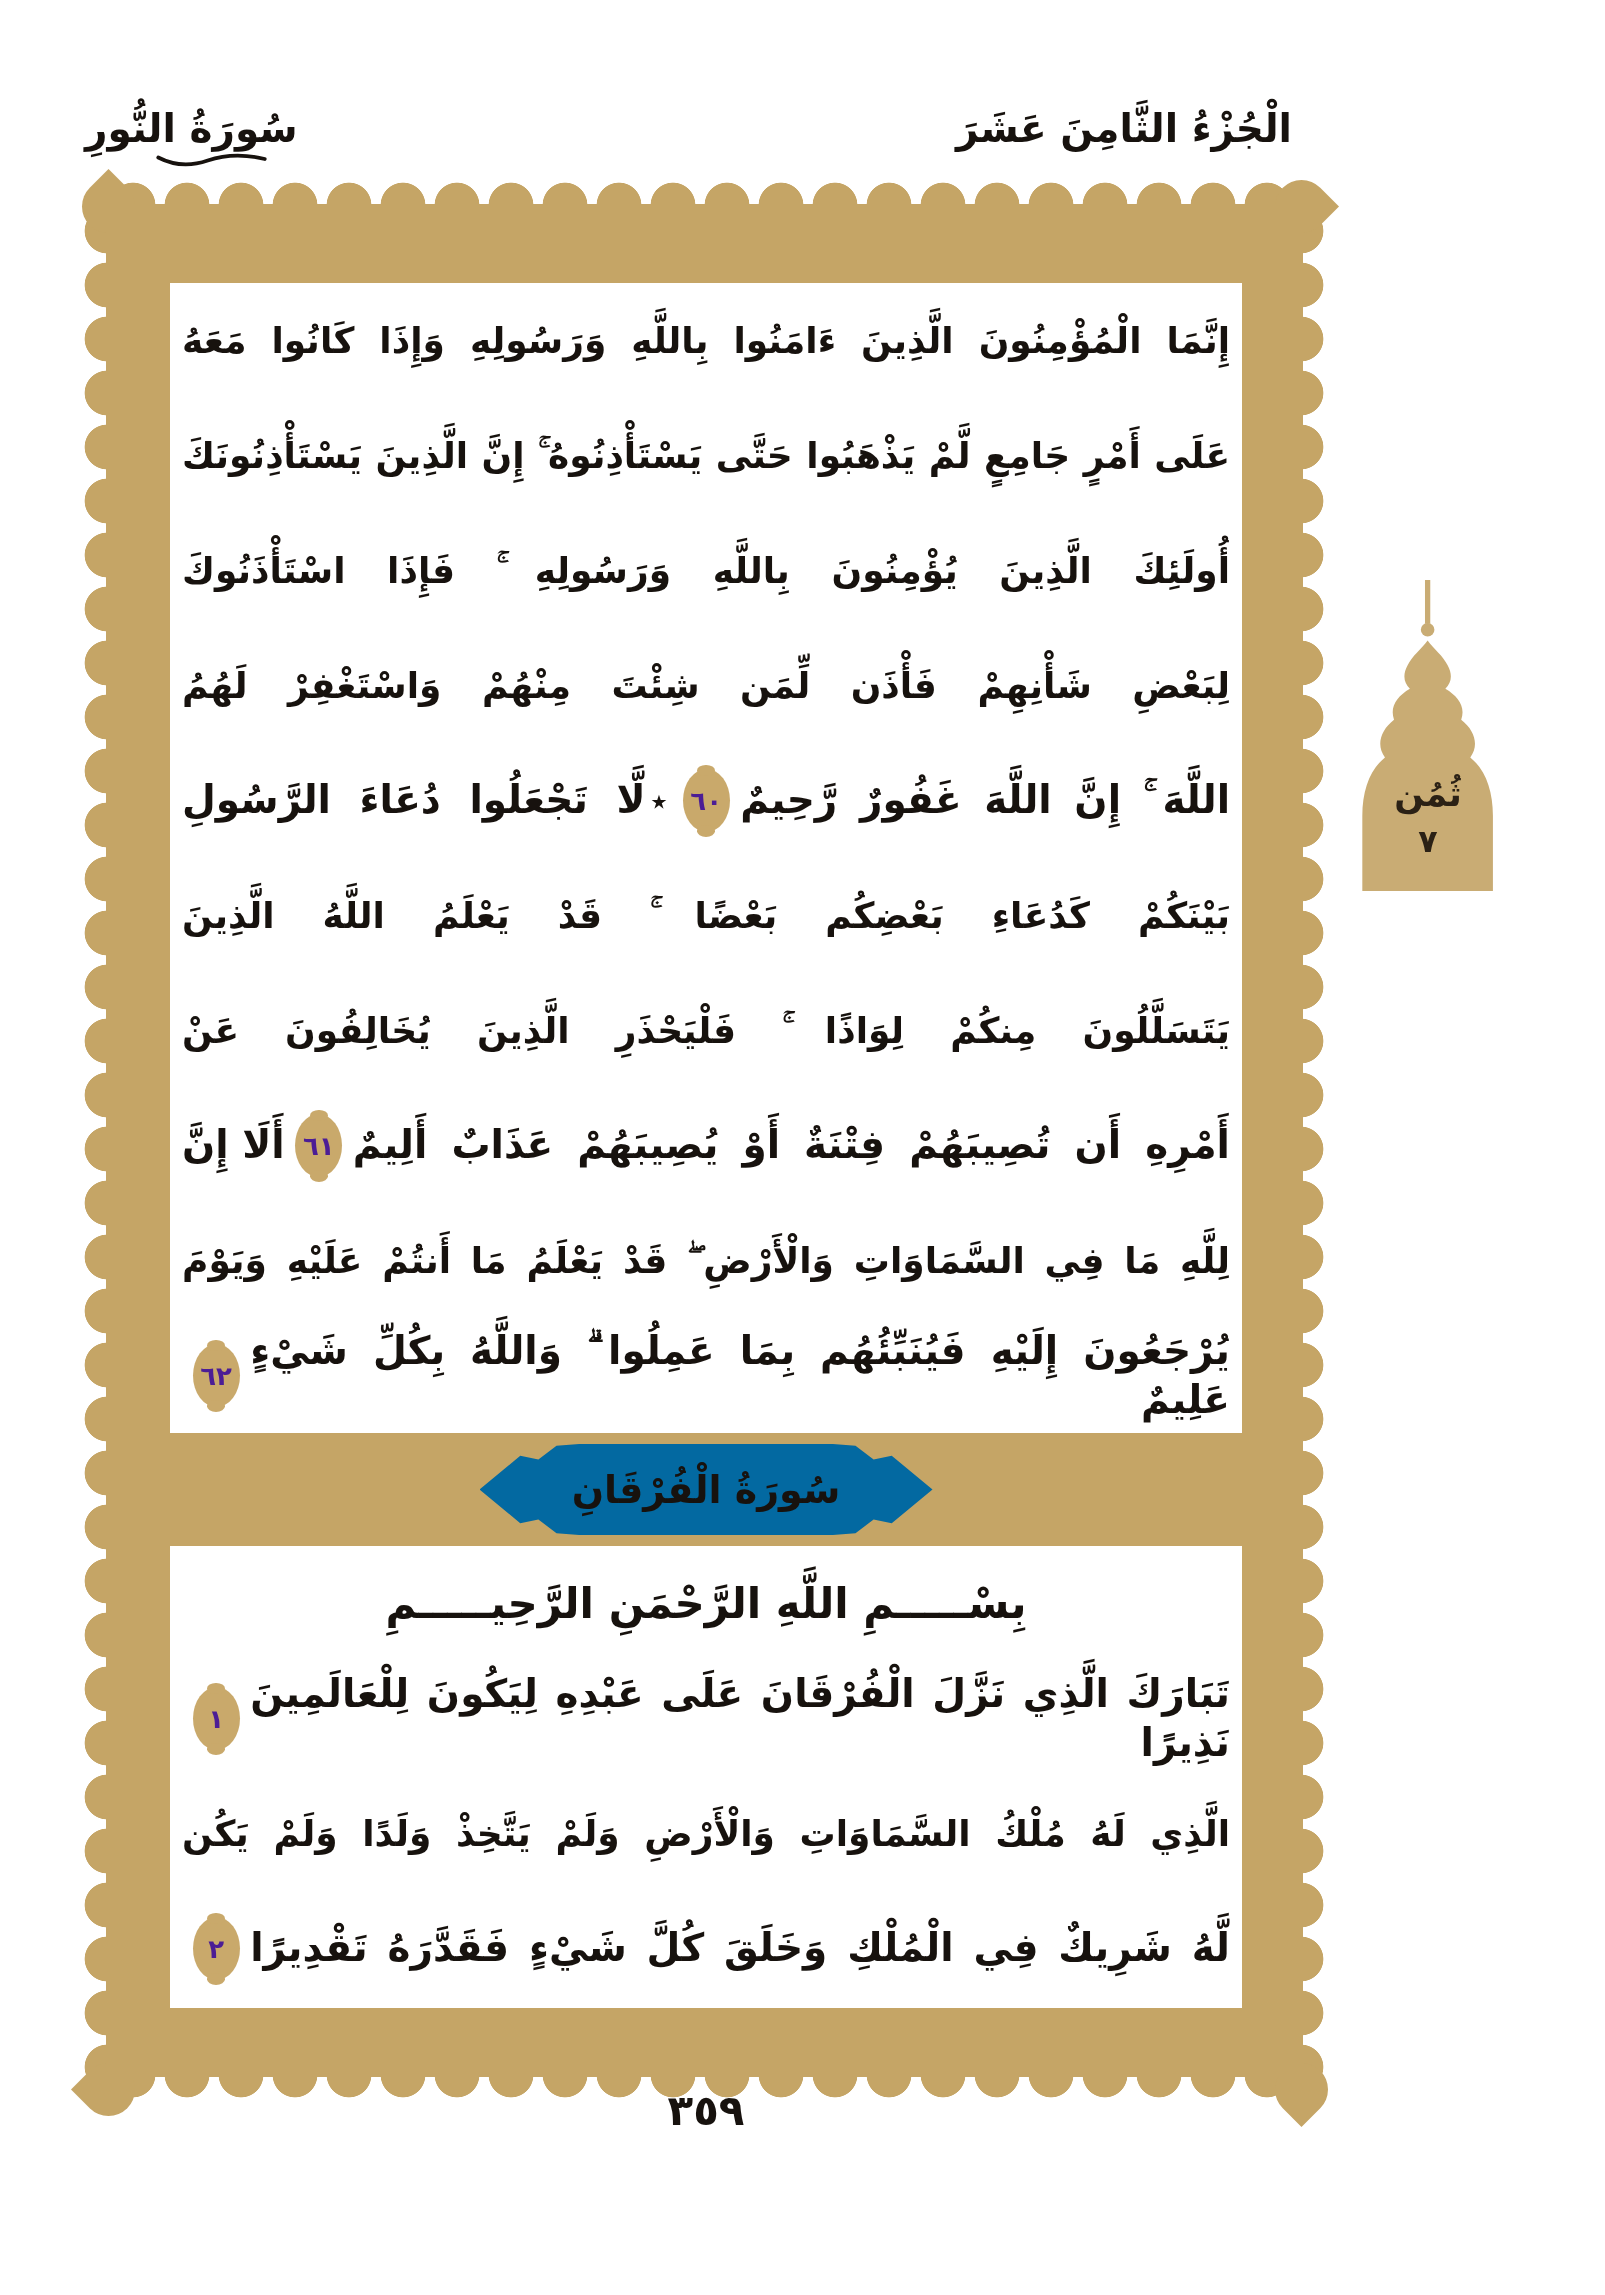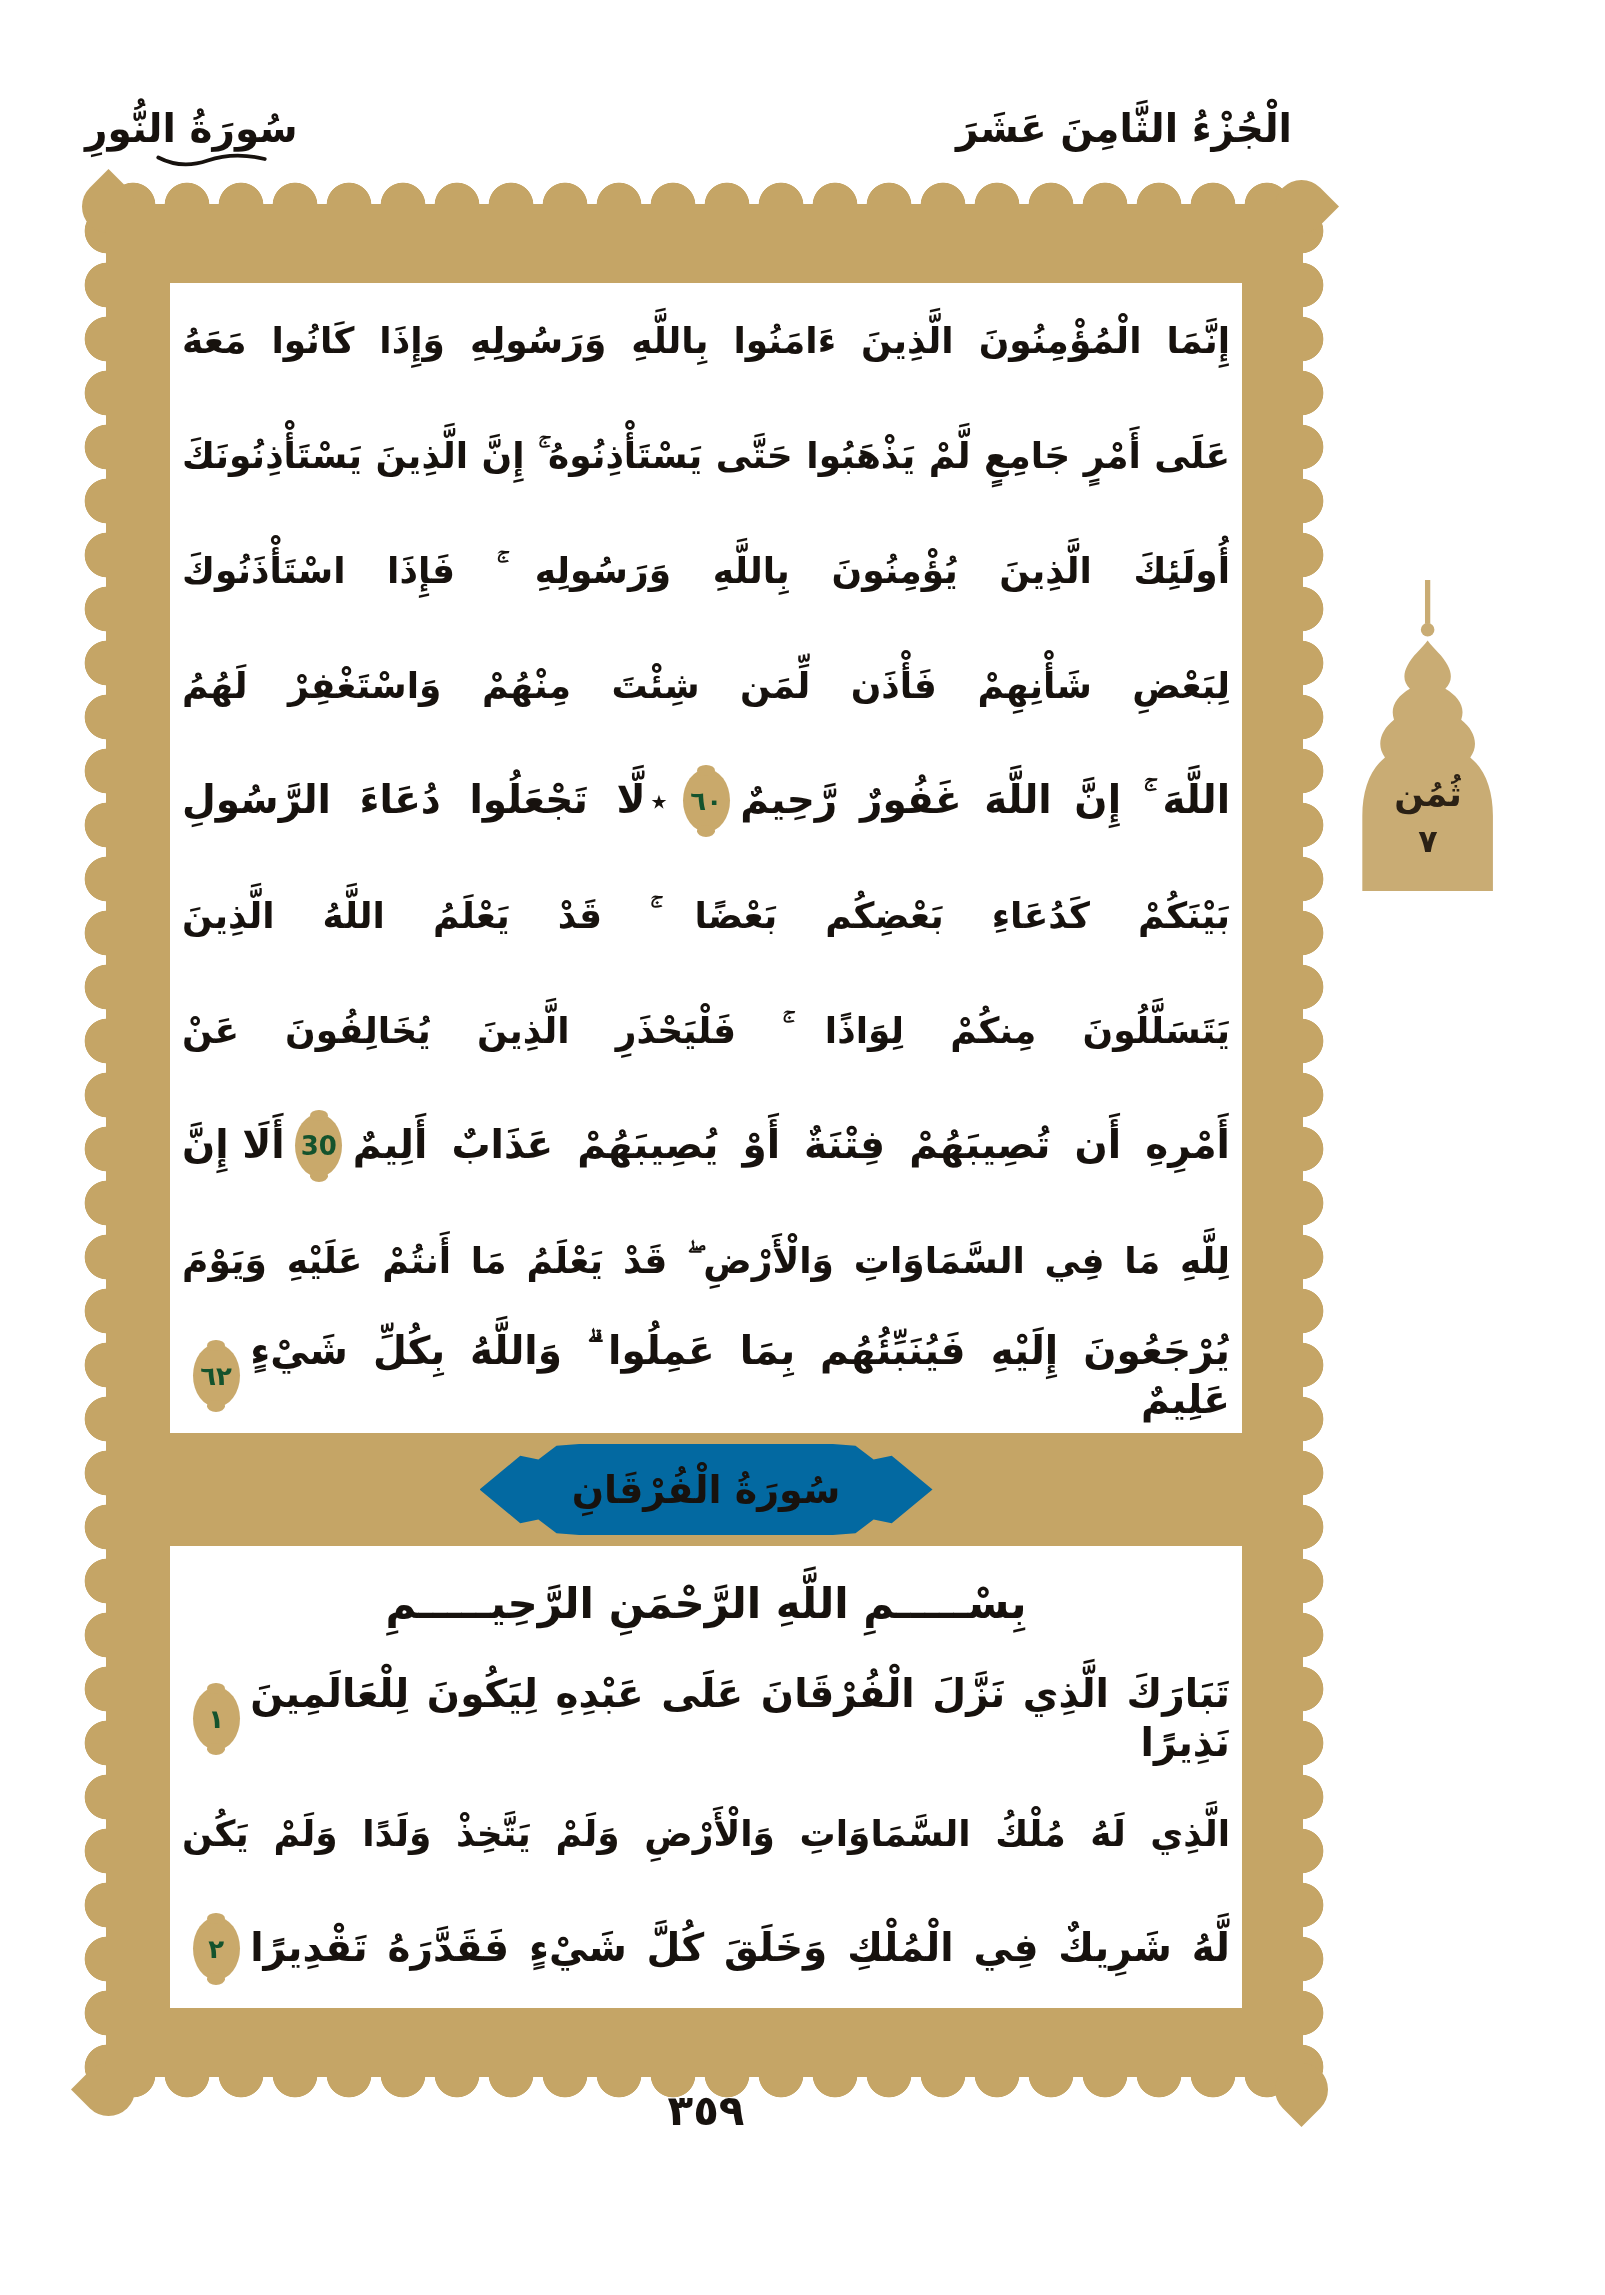--- a/index.html
+++ b/index.html
@@ -45,21 +45,21 @@
        direction:rtl;text-align:justify;text-align-last:justify;}
   .seg-fixed{flex:0 0 auto;text-align:right;text-align-last:right;}
 
   
   .vbadge{position:relative;flex:0 0 auto;width:47px;height:63px;margin:0 10.6px;
           background:#c9a96b;border-radius:50%;
           display:flex;align-items:center;justify-content:center;}
   .vbadge::before,.vbadge::after{content:"";position:absolute;left:50%;transform:translateX(-50%);
           width:18px;height:11.3px;border-radius:50%;background:#c9a96b;}
   .vbadge::before{top:-4.5px;} .vbadge::after{bottom:-4.5px;}
-  .vnum{font-size:26px;font-weight:700;color:#14532d;direction:rtl;}
+  .vnum{font-size:26px;font-weight:700;color:#4c1d95;direction:rtl;}
   .star{flex:0 0 auto;font-size:32px;font-weight:700;margin:0 4.5px;color:#17120e;}
 
   
   .surah-band{height:113px;margin:0 -6px;background:#c5a566;
               display:flex;align-items:center;justify-content:center;}
   .cartouche{width:453px;height:91px;background:#0369a1;
              clip-path:polygon(0% 50%,9% 13%,13% 17%,17% 2%,22% 0%,78% 0%,83% 2%,87% 17%,91% 13%,100% 50%,91% 87%,87% 83%,83% 98%,78% 100%,22% 100%,17% 98%,13% 83%,9% 87%);
              display:flex;align-items:center;justify-content:center;}
   .cartouche span{font-size:38px;font-weight:700;direction:rtl;}
 
@@ -129,21 +129,21 @@
     <span class="just">بَيْنَكُمْ كَدُعَاءِ بَعْضِكُم بَعْضًا ۚ قَدْ يَعْلَمُ اللَّهُ الَّذِينَ</span>
   </div>
 
   <div class="row">
     <span class="just">يَتَسَلَّلُونَ مِنكُمْ لِوَاذًا ۚ فَلْيَحْذَرِ الَّذِينَ يُخَالِفُونَ عَنْ</span>
   </div>
 
   <div class="row">
     <span class="seg">أَمْرِهِ أَن تُصِيبَهُمْ فِتْنَةٌ أَوْ يُصِيبَهُمْ عَذَابٌ أَلِيمٌ</span>
     <span class="vbadge">
-      <span class="vnum">30</span>
+      <span class="vnum">٦١</span>
     </span>
     <span class="seg seg-fixed">أَلَا إِنَّ</span>
   </div>
 
   <div class="row">
     <span class="just">لِلَّهِ مَا فِي السَّمَاوَاتِ وَالْأَرْضِ ۖ قَدْ يَعْلَمُ مَا أَنتُمْ عَلَيْهِ وَيَوْمَ</span>
   </div>
 
   <div class="row">
     <span class="seg">يُرْجَعُونَ إِلَيْهِ فَيُنَبِّئُهُم بِمَا عَمِلُوا ۗ وَاللَّهُ بِكُلِّ شَيْءٍ عَلِيمٌ</span>

